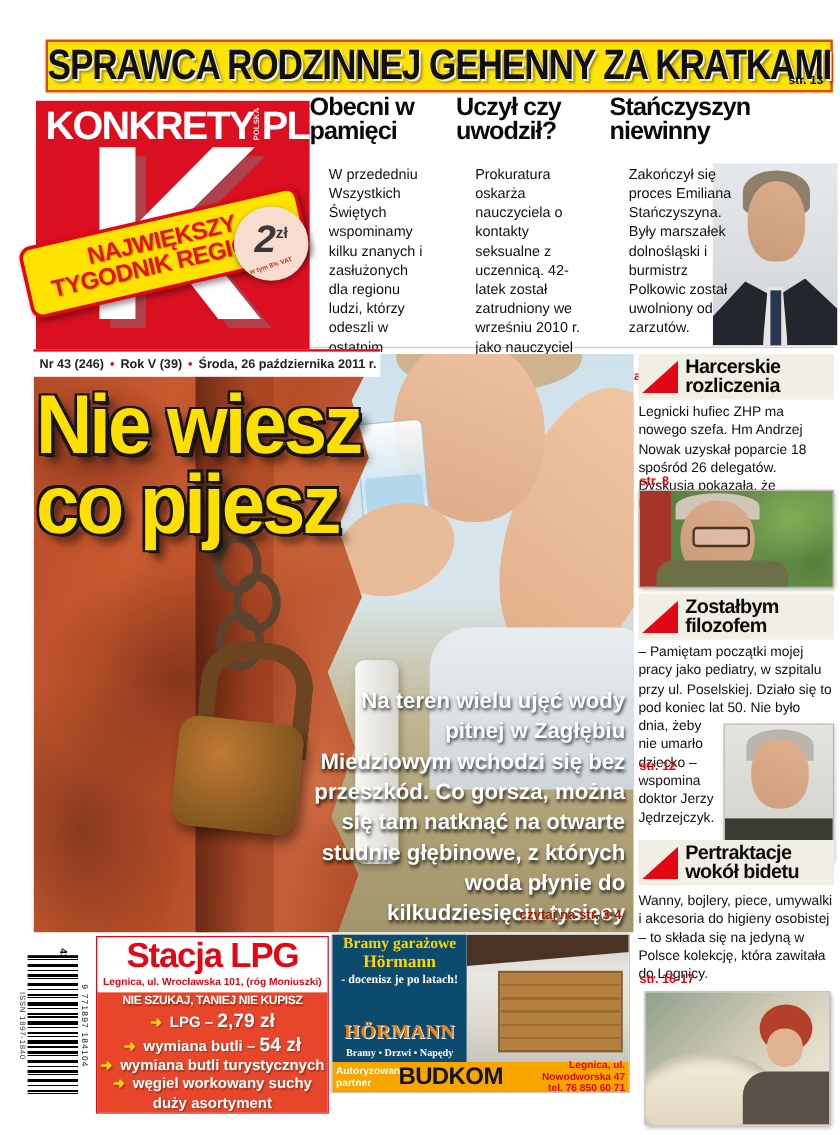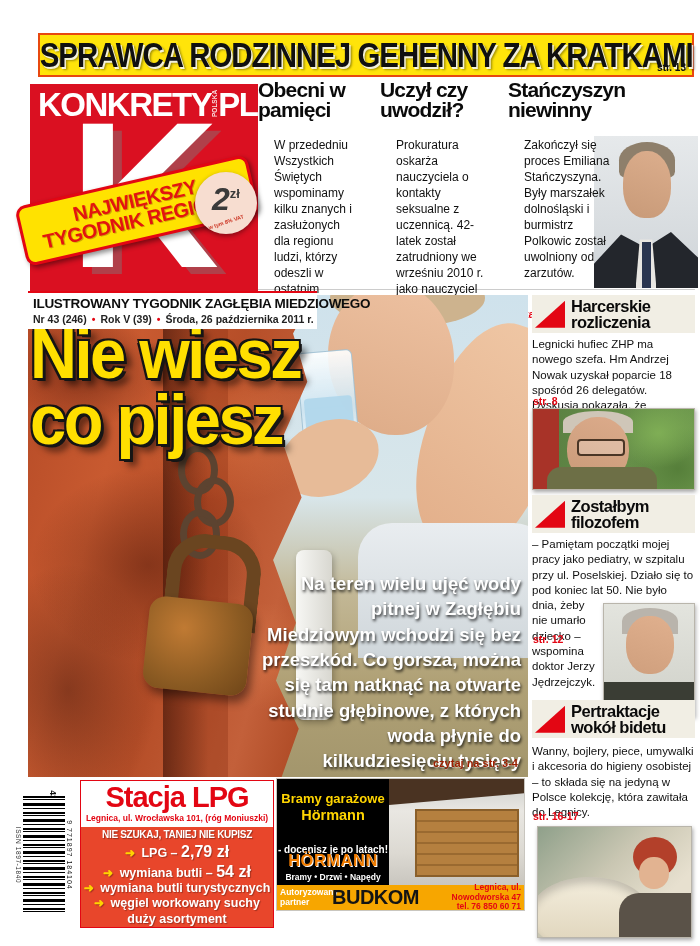--- a/index.html
+++ b/index.html
@@ -158,24 +158,24 @@
   .lpg-slogan{font-size:10px;font-weight:900;color:#fff;text-align:center;letter-spacing:-.3px;
               text-shadow:1px 1px 1px rgba(0,0,0,.35);margin-bottom:2px;}
   .lpg-item{font-size:12.5px;font-weight:800;color:#fff;text-align:center;line-height:1.22;
             text-shadow:1px 1px 1px rgba(0,0,0,.3);}
   .lpg-item .arrow{color:#ffd400;margin-right:3px;font-size:12px;}
   .lpg-price{font-size:16px;font-weight:900;}
 
   
   .ad-h{position:absolute;left:276px;top:778px;width:247px;height:131px;border:1px solid #c9c6bf;background:#fff;}
   .h-top{position:absolute;left:0;right:0;top:0;bottom:25px;display:flex;}
-  .h-left{width:112px;background:#000000;position:relative;padding-top:13px;}
+  .h-left{width:112px;background:#0c4a6e;position:relative;padding-top:0;font-family:Liberation Serif, serif;}
   .h-l1,.h-l2{display:block;color:#ffd500;font-weight:800;text-align:center;line-height:1.15;}
   .h-l1{font-size:13px;} .h-l2{font-size:14.5px;}
-  .h-l3{display:block;color:#fff;font-size:10px;font-weight:700;text-align:center;margin-top:20px;}
+  .h-l3{display:block;color:#fff;font-size:10px;font-weight:700;text-align:center;margin-top:0;}
   .h-logo{position:absolute;bottom:15px;left:2px;right:2px;color:#f07c00;font-weight:900;font-size:16.5px;
           letter-spacing:.5px;text-align:center;text-shadow:1px 1px 0 #fff;}
   .h-sub{position:absolute;bottom:3px;left:0;right:0;font-size:8.5px;font-weight:700;text-align:center;color:#fff;}
   .h-photo{flex:1;position:relative;background:linear-gradient(180deg,#caccc9 0%,#e9e7e2 30%,#dcd9d2 70%,#c9c6bf 100%);overflow:hidden;}
   .h-roof{position:absolute;top:0;left:0;right:0;height:26px;background:#4a3322;clip-path:polygon(0 0,100% 0,100% 55%,0 100%);}
   .h-door{position:absolute;left:26px;right:5px;top:30px;bottom:8px;border:2px solid #8a5f2a;
           background:repeating-linear-gradient(180deg,#b5803f 0 9px,#9a6a30 9px 11px);}
   .h-bottom{position:absolute;left:0;right:0;bottom:0;height:25px;background:#f7a600;display:flex;align-items:center;}
   .h-partner{width:52px;font-size:8.5px;color:#fff;font-weight:800;line-height:1.1;padding-left:3px;}
   .h-partner span{display:block;}
@@ -207,21 +207,20 @@
     <div class="price">
       <div class="price-main">
         <span class="price-val">2</span>
         <span class="price-unit">zł</span>
       </div>
       <div class="price-note">w tym 8% VAT</div>
     </div>
   </div>
 
   <div class="tagline">
-    <div class="tagline-title">ILUSTROWANY TYGODNIK ZAGŁĘBIA MIEDZIOWEGO</div>
     <div class="issue-line">
       <span>Nr 43 (246)</span>
       <span class="dot">•</span>
       <span>Rok V (39)</span>
       <span class="dot">•</span>
       <span>Środa, 26 października 2011 r.</span>
     </div>
   </div>
 
   <div class="hr1"></div>

